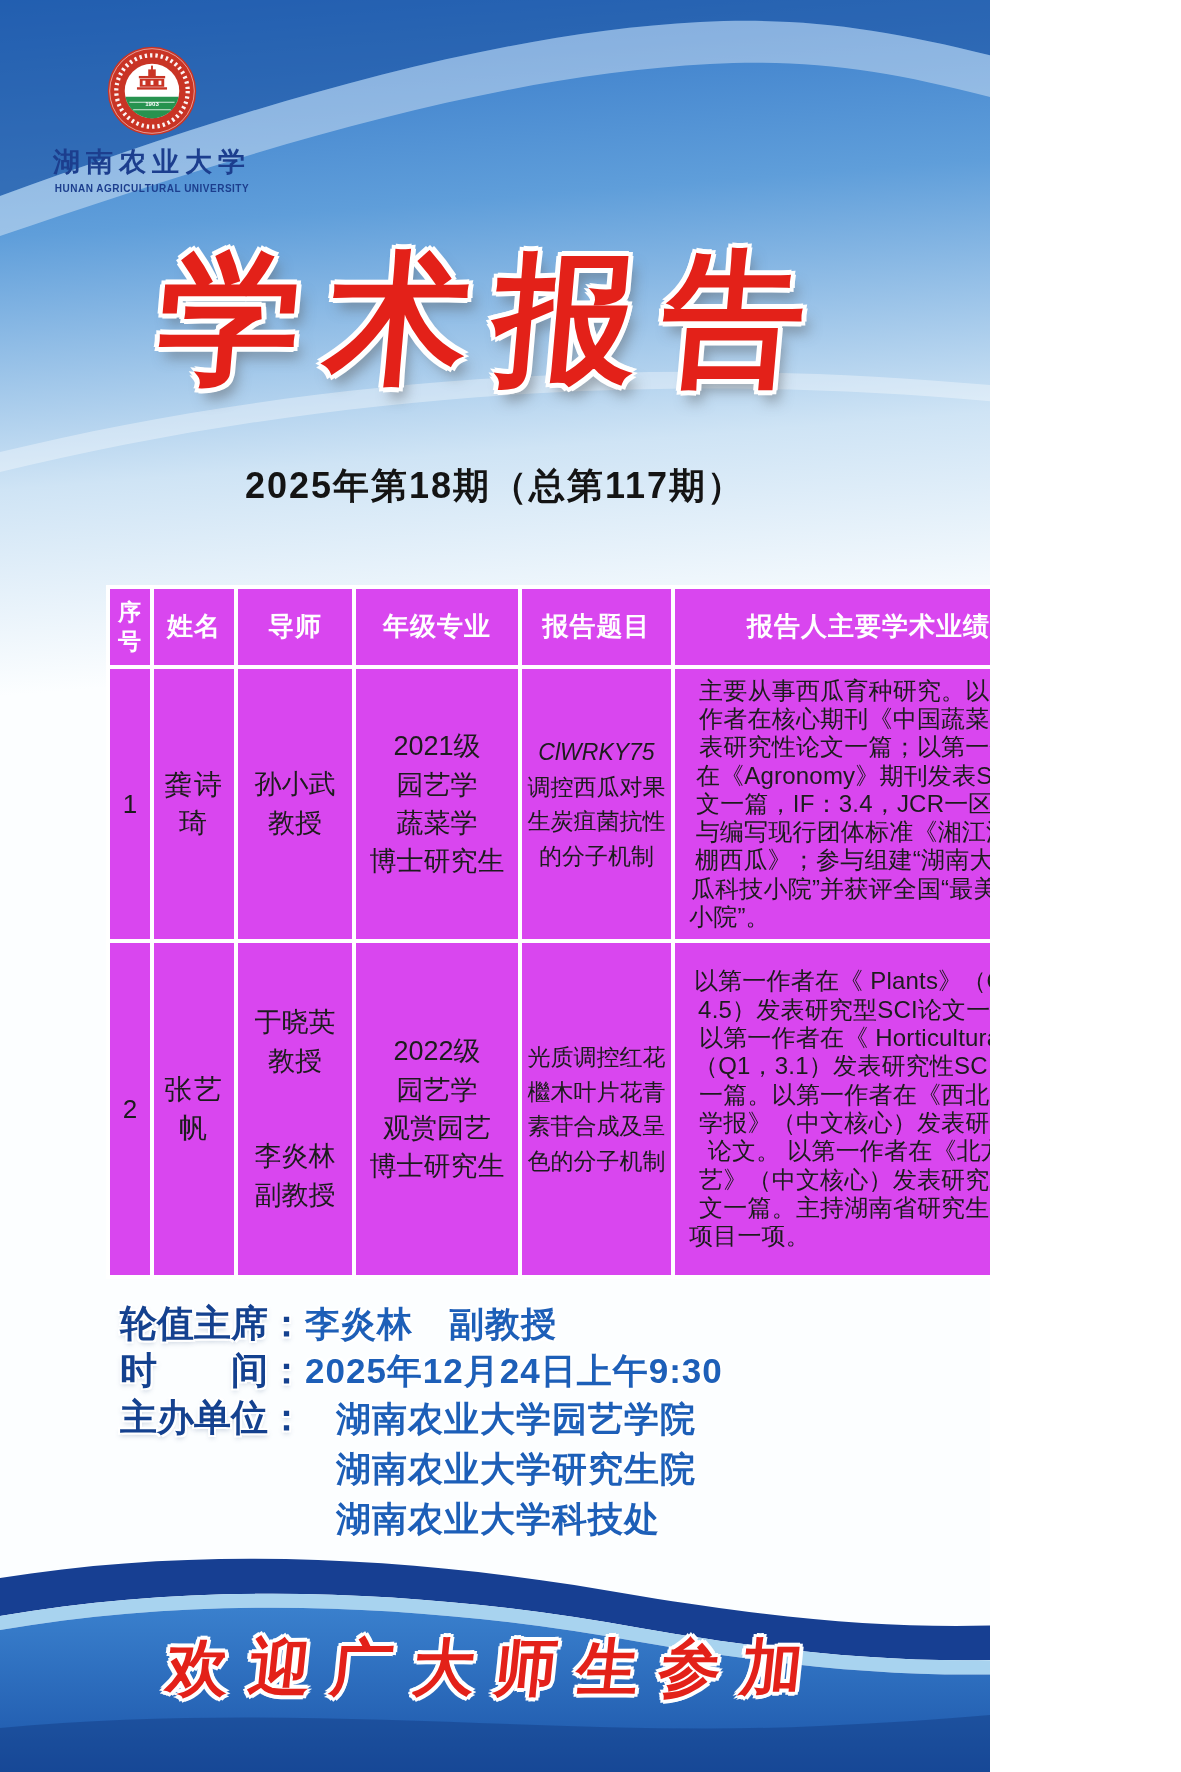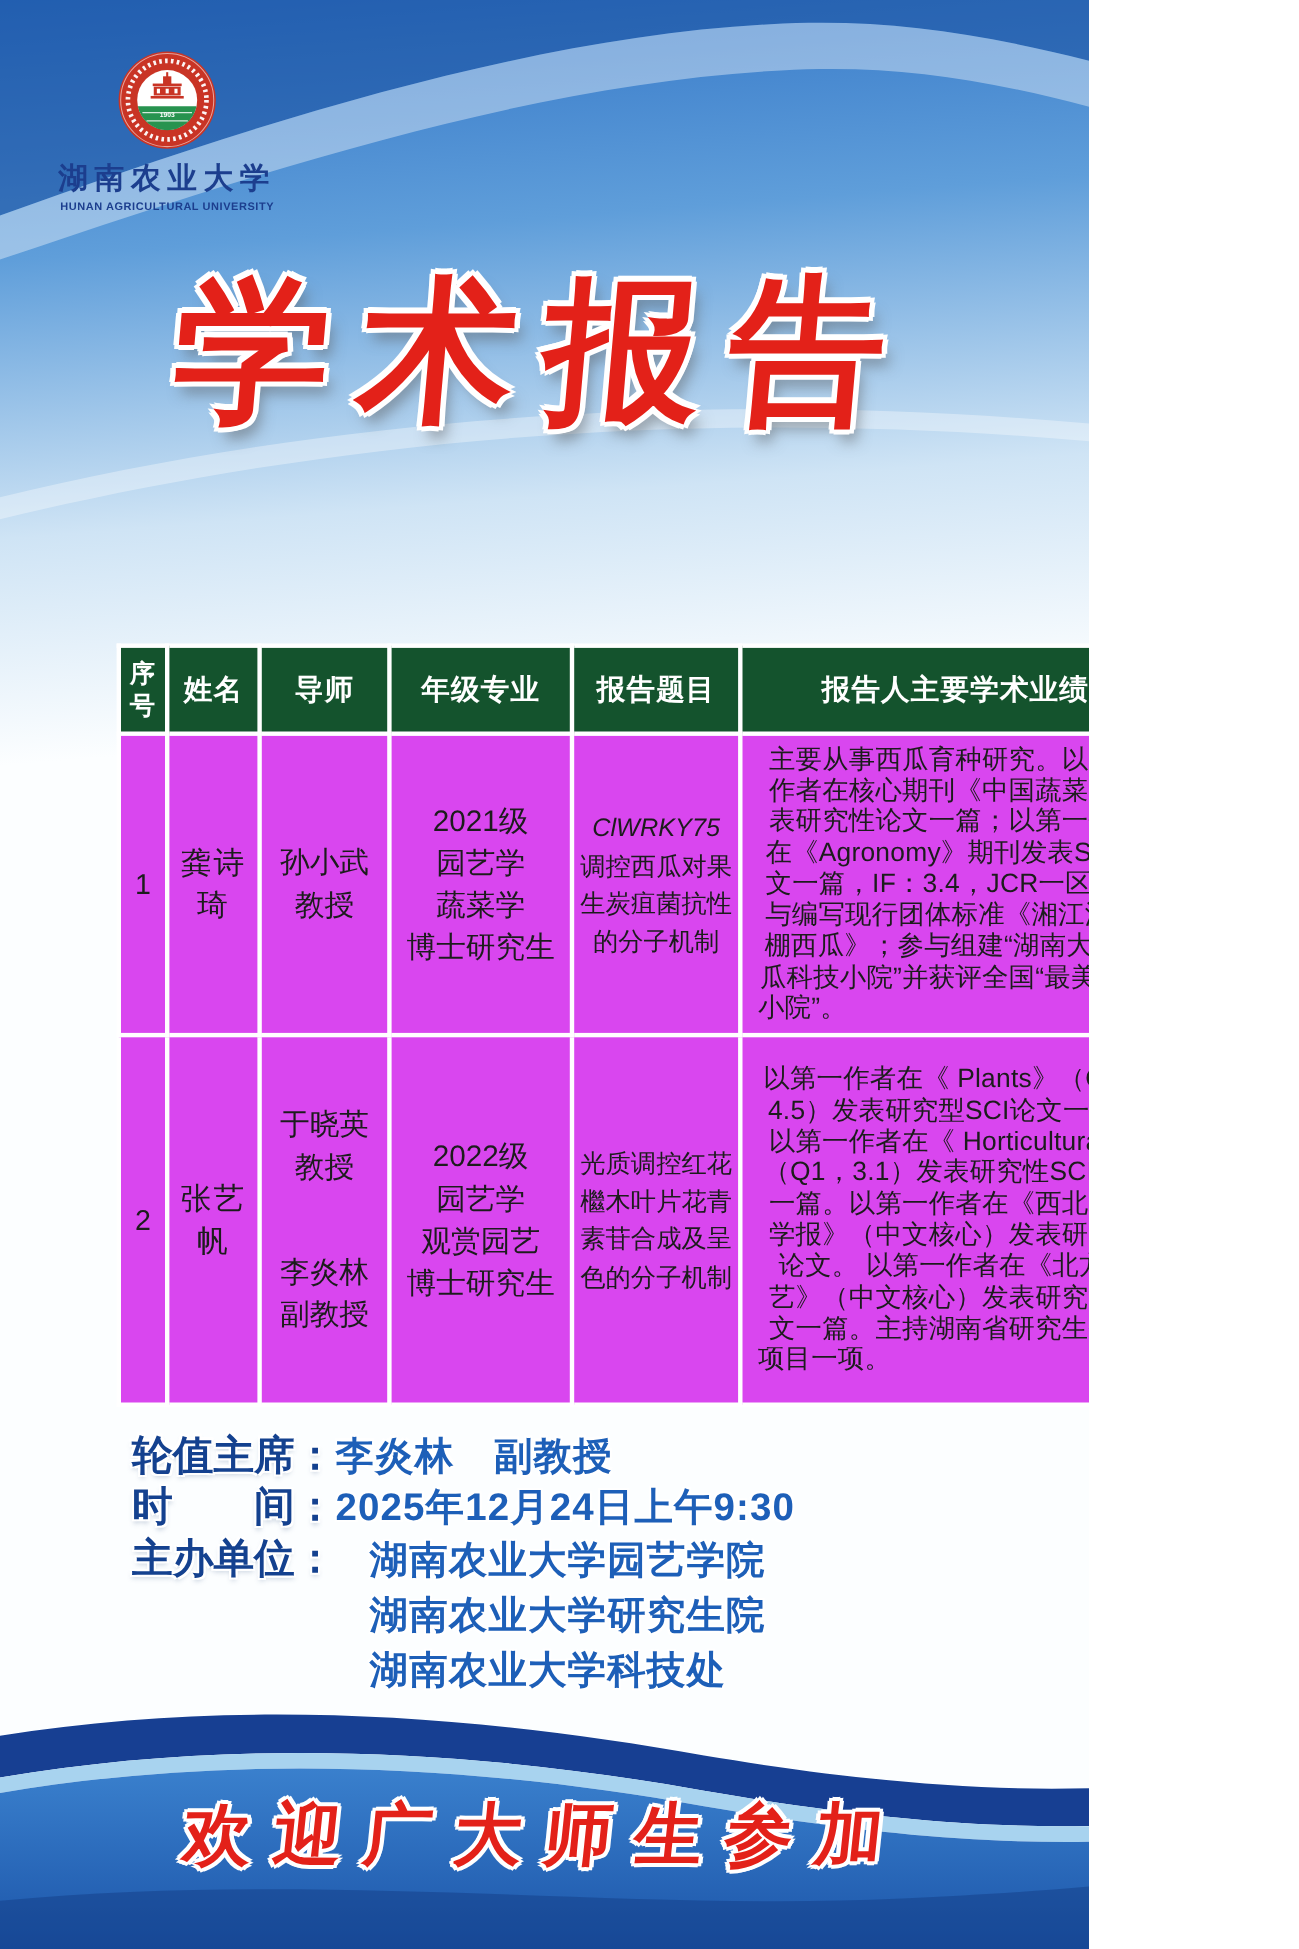--- a/index.html
+++ b/index.html
@@ -39,21 +39,21 @@
     text-align:center; font-size:36px; font-weight:bold; color:#141414; letter-spacing:2px;
   }
 
   
   .schedule {
     position:absolute; left:106px; top:585px; width:956px; z-index:2;
     border-collapse:collapse; table-layout:fixed;
   }
   .schedule th, .schedule td { border:4px solid #ffffff; }
   .schedule th {
-    background:#14532d; color:#ffffff; font-size:26px; font-weight:bold;
+    background:#d946ef; color:#ffffff; font-size:26px; font-weight:bold;
     height:72px; line-height:1.15; padding:2px; letter-spacing:1px;
   }
   th.h-no { font-size:23px; padding:0 6px; line-height:1.25; }
   .schedule td {
     background:#d946ef; color:#1c1c1c; text-align:center; vertical-align:middle;
     font-family:Liberation Sans, sans-serif;
   }
   tr.r1 td { height:258px; }
   tr.r2 td { height:320px; }
   .c-no   { font-size:26px; }
@@ -146,20 +146,21 @@
       <rect x="48.5" y="39" width="3" height="4.5" fill="#ffffff"></rect>
       <rect x="57" y="39" width="3" height="4.5" fill="#ffffff"></rect>
       <text x="50" y="66" text-anchor="middle" font-size="6.5" font-weight="bold" fill="#ffffff" font-family="Liberation Sans, sans-serif">1903</text>
     </svg>
     <div class="logo-cn">湖南农业大学</div>
     <div class="logo-en">HUNAN  AGRICULTURAL  UNIVERSITY</div>
   </div>
 
   <h1 class="title">学术报告</h1>
 
+  <div class="issue">2025年第18期（总第117期）</div>
 
   <table class="schedule">
     <colgroup>
       <col style="width:44px">
         <col style="width:84px">
         <col style="width:118px">
       <col style="width:166px">
         <col style="width:153px">
         <col style="width:391px">
     </colgroup>

